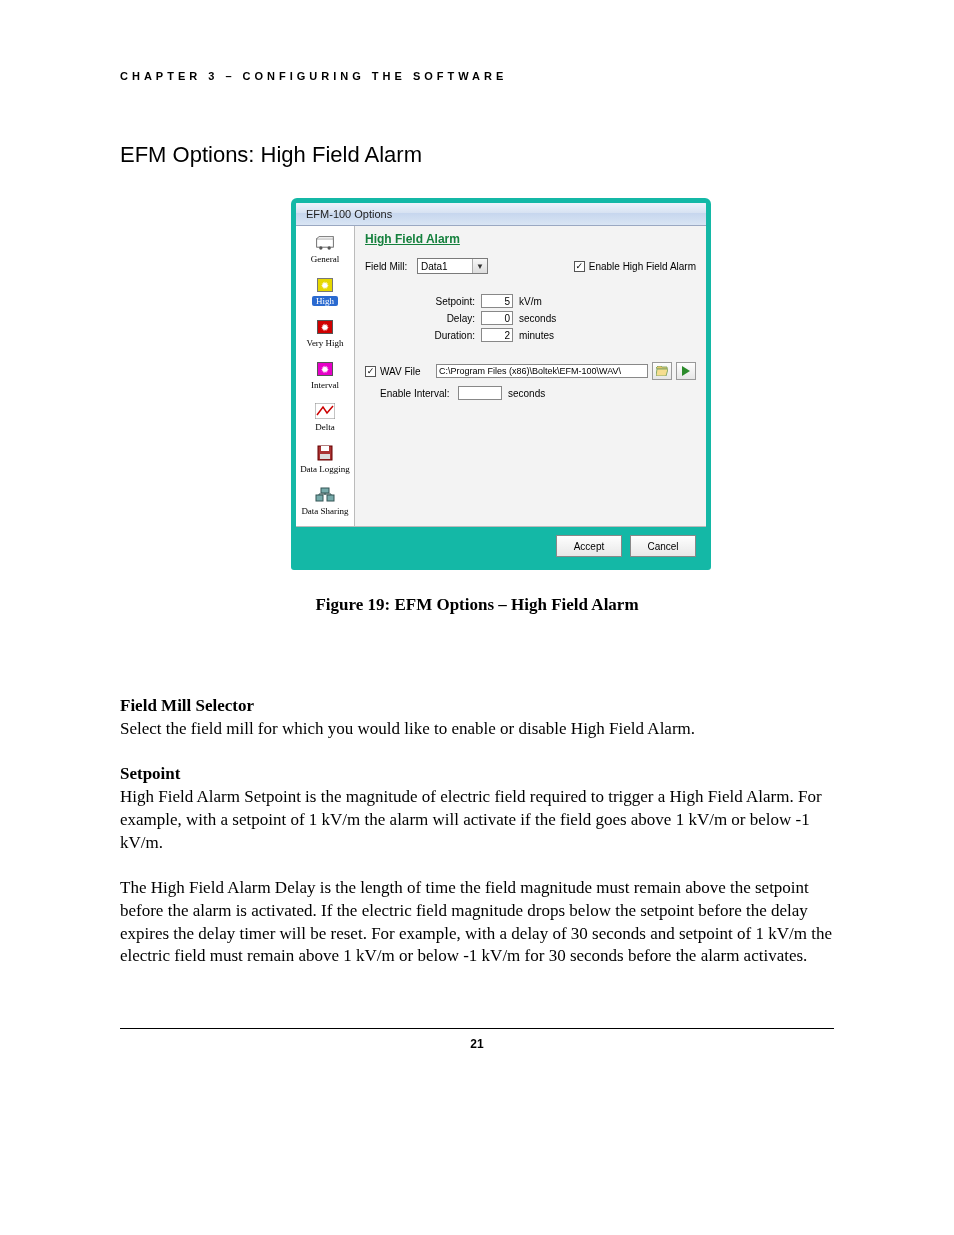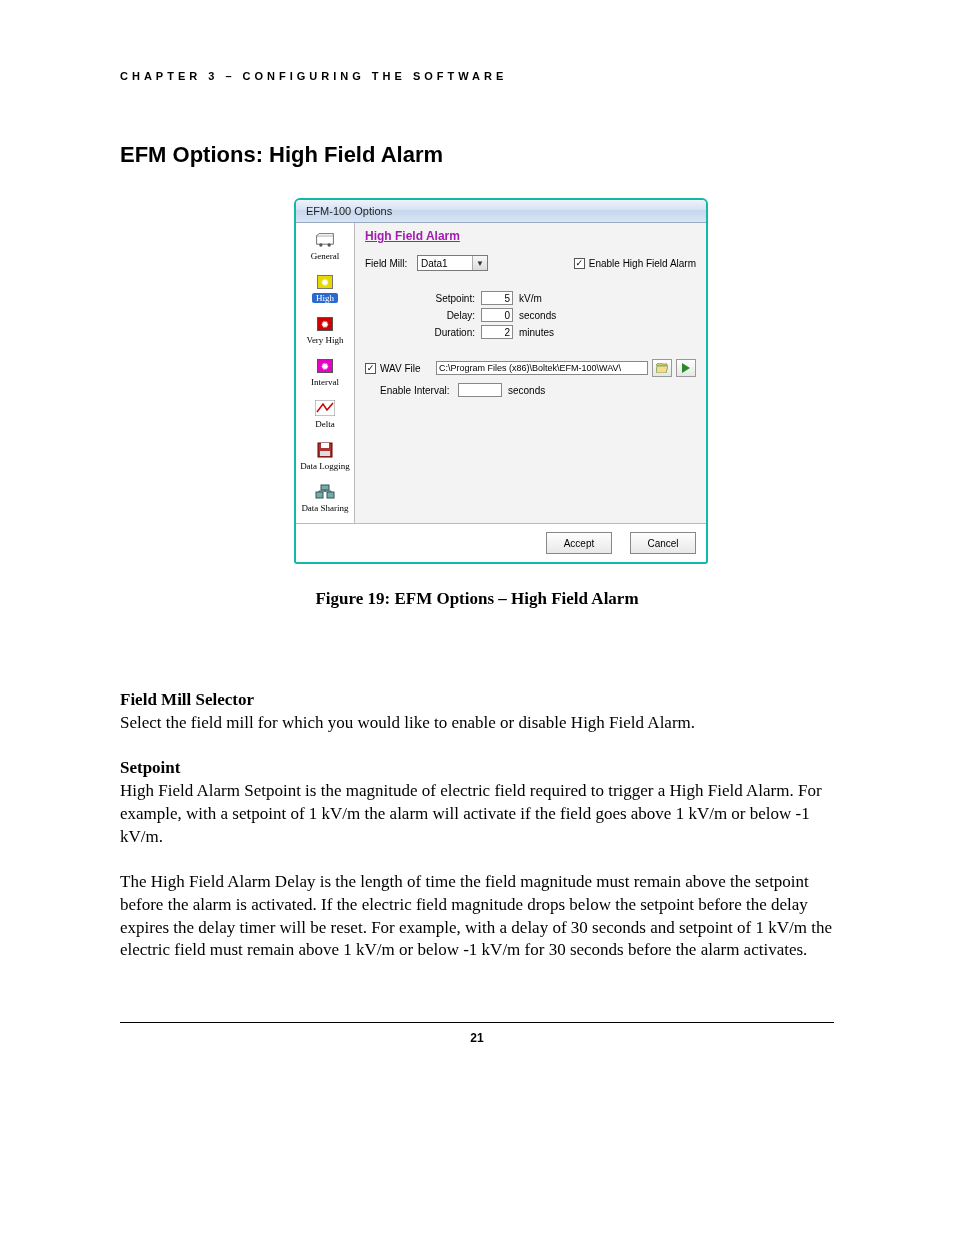--- a/index.html
+++ b/index.html
@@ -18,35 +18,35 @@
   }
   .chapter-header {
     font-family: Arial, Helvetica, sans-serif;
     font-weight: bold;
     font-size: 11px;
     letter-spacing: 4px;
     margin-bottom: 60px;
   }
   .section-title {
     font-family: Arial, Helvetica, sans-serif;
-    font-weight: 700;
+    font-weight: 400;
     font-size: 22px;
     margin-bottom: 30px;
   }
   .dialog-wrap {
     display: flex;
     justify-content: center;
     margin-bottom: 25px;
   }
   
   .dialog {
     font-family: Tahoma, Arial, sans-serif;
     font-size: 10px;
     width: 410px;
-    border: 2px solid #14b8a6;
+    border: 5px solid #14b8a6;
     border-radius: 6px 6px 3px 3px;
     overflow: hidden;
     box-shadow: 0 0 0 1px #cfd8ea inset;
     background: #ececec;
     margin-left: 48px;
   }
   .titlebar {
     background: linear-gradient(#eef3fb, #d7e2f2 45%, #c6d6ee 46%, #d9e5f4);
     border-bottom: 1px solid #9aa8c2;
     padding: 5px 10px;
@@ -92,21 +92,21 @@
     color: #fff;
     padding: 0 4px;
     border-radius: 2px;
   }
   .sb-label-box { padding: 0 2px; }
   .main {
     flex: 1;
     padding: 4px 10px 6px 10px;
   }
   .panel-title {
-    color: #a21caf;
+    color: #15803d;
     font-weight: bold;
     font-size: 12px;
     text-decoration: underline;
     margin: 2px 0 12px 0;
   }
   .row { display:flex; align-items:center; margin-bottom:4px; }
   .lbl-left { width: 52px; text-align: left; }
   .select {
     display:flex; align-items:center; justify-content:space-between;
     width: 71px; height:16px;
@@ -129,23 +129,23 @@
   .grow { display:flex; align-items:center; margin-bottom:3px; }
   .glabel { width: 58px; text-align:right; padding-right:6px; }
   .gin { width: 32px; height:14px; border:1px solid #888; background:#fff; text-align:right; padding:0 2px; font-size:10px; box-sizing:border-box; }
   .gunit { margin-left:6px; }
   .wavrow { display:flex; align-items:center; margin-bottom:6px; }
   .pathin { flex:1; height:14px; border:1px solid #888; background:#fff; font-size:9px; padding:0 2px; box-sizing:border-box; overflow:hidden; white-space:nowrap; }
   .iconbtn { width:18px; height:16px; margin-left:4px; display:flex; align-items:center; justify-content:center; border:1px solid #999; background:linear-gradient(#fefefe,#e6e6e6); }
   .spacer-fill { height: 110px; }
   .button-bar {
     border-top: 1px solid #bbb;
-    background: #ffffff;
+    background: #14b8a6;
     padding: 8px 10px;
-    display:flex; justify-content:flex-end; gap:18px;
+    display:flex; justify-content:flex-end; gap:8px;
   }
   .btn {
     width: 64px; height:20px;
     border: 1px solid #888;
     background: linear-gradient(#fefefe,#e8e8e8);
     font-size: 10px;
     display:flex; align-items:center; justify-content:center;
     cursor: default;
   }
   .figure-caption {

